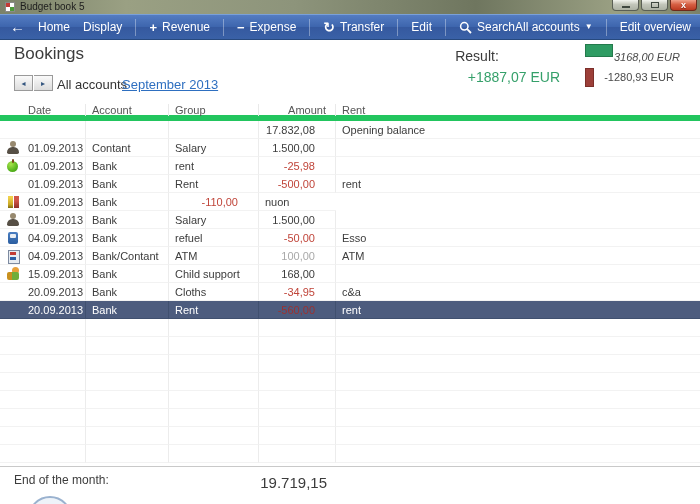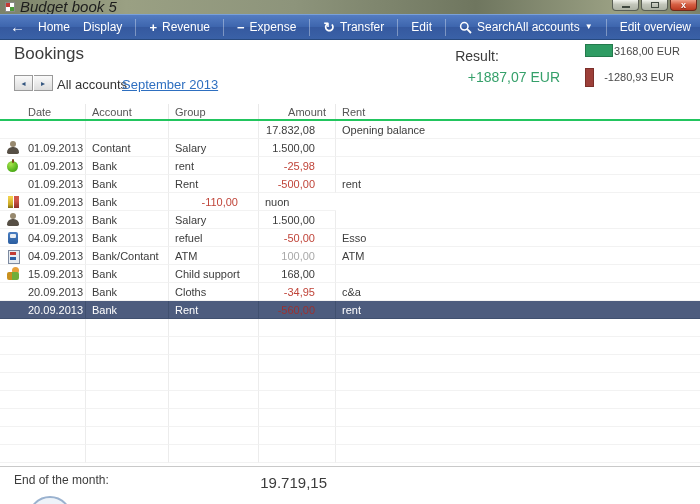--- a/index.html
+++ b/index.html
@@ -7,21 +7,21 @@
   .app { position:relative; width:700px; height:504px; overflow:hidden; background:#fff; }
 
   
   .titlebar { position:absolute; top:0; left:0; right:0; height:14px;
     background:linear-gradient(90deg,#7b8269,#9aa083 18%,#8d947b 42%,#6f765f 68%,#9aa083 88%,#7b8269);
     display:flex; align-items:center; }
   .app-icon { position:absolute; left:5px; top:2px; width:10px; height:10px; background:#fff;
     box-shadow:inset 0 0 0 1px #8a8a8a; }
   .app-icon::before { content:""; position:absolute; left:1px; top:1px; width:4px; height:4px; background:#c23b35; }
   .app-icon::after { content:""; position:absolute; left:5px; top:5px; width:4px; height:4px; background:#4d9b3a; }
-  .app-title { position:absolute; left:20px; top:0; font-size:15px; line-height:14px; color:#1d1d1d;font-style:italic; }
+  .app-title { position:absolute; left:20px; top:0; font-size:10px; line-height:14px; color:#1d1d1d; }
   .win-buttons { position:absolute; right:3px; top:0; display:flex; gap:2px; }
   .win-btn { width:27px; height:11px; border:1px solid #5a5f55; border-top:none; border-radius:0 0 4px 4px;
     background:linear-gradient(#f2f4ee,#c2c6ba 45%,#adb2a4); position:relative; cursor:pointer; }
   .win-btn.close { background:linear-gradient(#efa28b,#d65f43 45%,#bc3a20); border-color:#6e2a1c; }
   .glyph-min { position:absolute; left:9px; bottom:2px; width:8px; height:2px; background:#3f4840; }
   .glyph-max { position:absolute; left:9px; top:2px; width:8px; height:6px; border:1px solid #3f4840; background:transparent; }
   .glyph-close { position:absolute; left:0; right:0; top:-1px; text-align:center; color:#fff; font-size:9px; font-weight:bold; line-height:12px; text-shadow:0 1px 1px #7e2413; }
 
   
   .toolbar { position:absolute; top:14px; left:0; right:0; height:26px;
@@ -37,33 +37,33 @@
   .transfer-glyph { font-size:14px; font-weight:bold; line-height:14px; }
   .dd-arrow { font-size:8px; line-height:8px; }
 
   
   .page-title { position:absolute; left:14px; top:44px; font-size:17px; color:#3c3c3c; }
   .result-label { position:absolute; left:425px; top:48px; width:120px; text-align:center; font-size:14px; color:#3a3a3a; padding-right:16px; }
   .result-value { position:absolute; left:425px; top:69px; width:135px; text-align:right; font-size:14px; color:#35a06a; }
   .legend-bar-income { position:absolute; left:585px; top:44px; width:28px; height:13px; background:#2f9c63; border:1px solid #247a4c; }
   .legend-bar-expense { position:absolute; left:585px; top:68px; width:9px; height:19px; background:#9c3f39; border:1px solid #7c2f2a; }
   .legend-text { position:absolute; left:598px; width:82px; text-align:right; font-size:11px; color:#4a4a4a; }
-  .lt-income { top:45px; } .lt-expense { top:71px;text-align:center; }
+  .lt-income { top:51px;font-style:italic; } .lt-expense { top:71px;text-align:center; }
 
   
   .nav-btn { position:absolute; top:75px; width:19px; height:16px; border:1px solid #9a9a9a;
     background:linear-gradient(#fafafa,#dcdcdc); text-align:center; font-size:8px; line-height:15px; color:#33557f; cursor:pointer; }
   .nav-prev { left:14px; } .nav-next { left:34px; border-left:none; }
   .scope-label { position:absolute; left:57px; top:77px; font-size:13px; color:#333; }
   .period-link { position:absolute; left:122px; top:77px; font-size:13px; color:#2e6fc0; text-decoration:underline; cursor:pointer; }
 
   
   .table { position:absolute; top:104px; left:0; right:0; }
   .thead, .row { display:grid; grid-template-columns:86px 83px 90px 77px 1fr; }
-  .thead { height:17px; border-bottom:2px solid #22c55e; }
+  .thead { height:17px; border-bottom:6px solid #22c55e; }
   .th { font-size:11px; color:#555; display:flex; align-items:center; padding:0 6px; border-right:1px solid #e9e9e9; }
   .th:first-child { padding-left:28px; }
   .th.amount { justify-content:flex-end; padding-right:9px; }
   .th:last-child { border-right:none; }
   .row { height:18px; cursor:default; }
   .c { position:relative; font-size:11px; color:#3c3c3c; display:flex; align-items:center;
     padding:0 6px; border-right:1px solid #ececec; border-bottom:1px solid #f2f2f2; overflow:hidden; white-space:nowrap; }
   .c:last-child { border-right:none; }
   .c-date { padding-left:28px; }
   .c-amount { justify-content:flex-end; padding-right:20px; }

